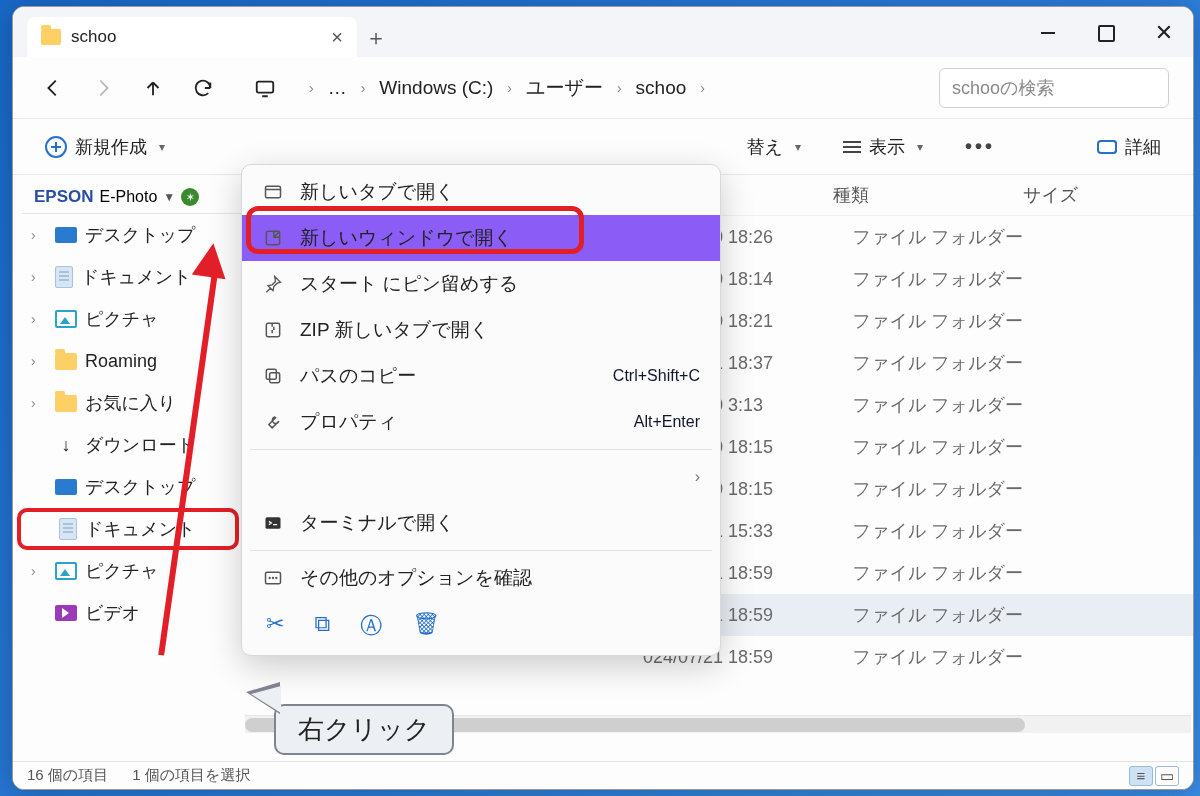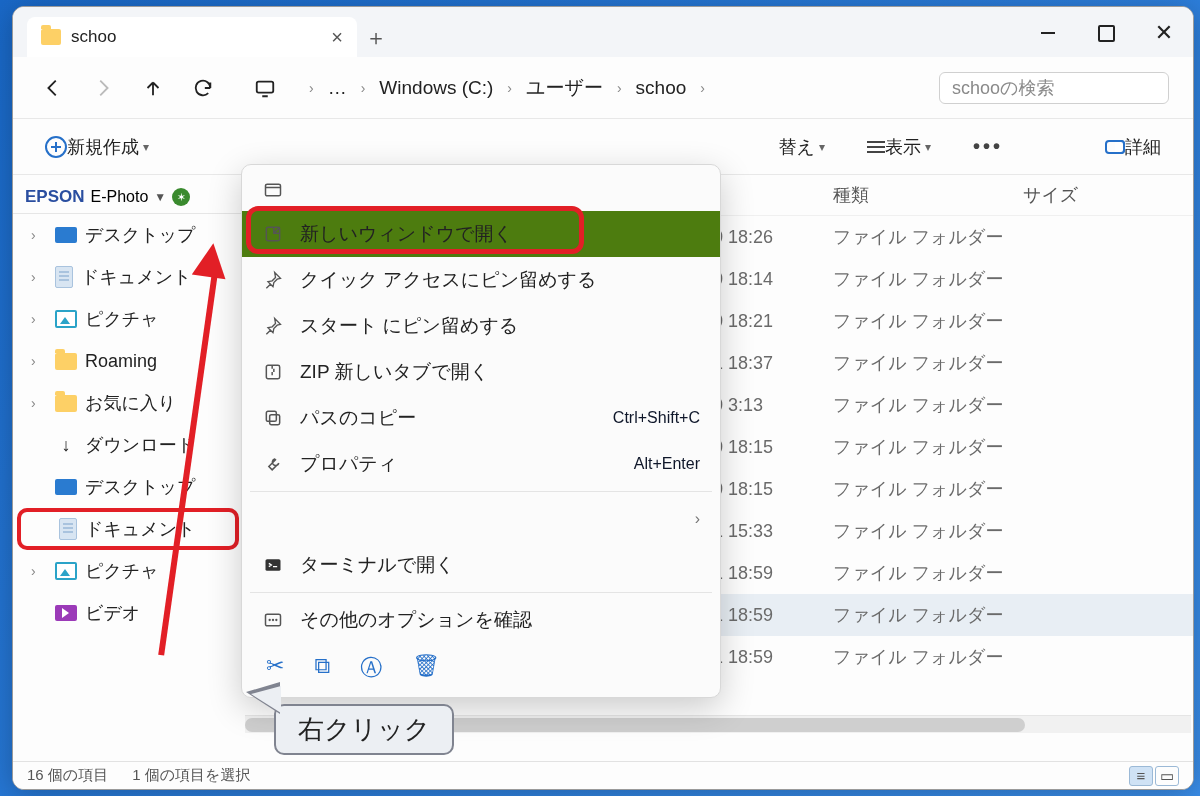--- a/index.html
+++ b/index.html
@@ -18,39 +18,39 @@
 .win-min::before { content:""; width:14px; height:2px; background:#222; }
 .win-max::before { content:""; width:13px; height:13px; border:2px solid #222; border-radius:2px; }
 .win-close { font-size:22px; }
 
 .navrow { height:62px; display:flex; align-items:center; gap:18px; padding:0 24px; border-bottom:1px solid #e8e8e8; }
 .navbtn { width:32px; height:32px; display:flex; align-items:center; justify-content:center; color:#777; font-size:22px; border-radius:4px; }
 .navbtn.enabled { color:#222; }
 .bc { display:flex; align-items:center; gap:2px; color:#222; font-size:19px; }
 .bc-sep { color:#888; padding:0 10px; font-size:14px; }
 .bc-item { padding:4px 2px; }
-.searchbox { margin-left:auto; width:230px; height:32px; border:1px solid #d0d0d0; border-radius:6px; background:#fff; display:flex; align-items:center; padding:0 12px; color:#8a8a8a; font-size:18px; }
+.searchbox { margin-left:auto; width:230px; height:40px; border:1px solid #d0d0d0; border-radius:6px; background:#fff; display:flex; align-items:center; padding:0 12px; color:#8a8a8a; font-size:18px; }
 
 .toolbar { height:56px; display:flex; align-items:center; padding:0 20px; gap:2px; border-bottom:1px solid #e8e8e8; position:relative; }
-.tool { display:flex; align-items:center; gap:0; padding:6px 12px; color:#222; font-size:18px; border-radius:4px; }
+.tool { display:flex; align-items:center; gap:8px; padding:6px 12px; color:#222; font-size:18px; border-radius:4px; }
 .tool .chev { font-size:12px; color:#666; margin-left:4px; }
 .plus-circle { width:22px; height:22px; border:2px solid #2670c9; border-radius:50%; position:relative; }
 .plus-circle::before, .plus-circle::after { content:""; position:absolute; background:#2670c9; }
 .plus-circle::before { left:4px; right:4px; top:8px; height:2px; }
 .plus-circle::after { top:4px; bottom:4px; left:8px; width:2px; }
 .dots { letter-spacing:3px; font-weight:bold; font-size:20px; color:#444; }
 .tool-right { margin-left:auto; display:flex; align-items:center; gap:18px; }
 .lines-icon { display:flex; flex-direction:column; gap:3px; }
 .lines-icon span { width:18px; height:2px; background:#444; }
 .details-icon { width:20px; height:14px; border:2px solid #2670c9; border-radius:4px; position:relative; }
 .details-icon::after{ content:""; position:absolute; right:-2px; top:-2px; bottom:-2px; width:8px; border:2px solid #2670c9; border-left:none; background:#fff; border-radius:0 4px 4px 0;}
 
 .body { flex:1; display:flex; overflow:hidden; position:relative; }
 .sidebar { width:230px; border-right:none; overflow:hidden; padding-top:6px; }
-.epson-row { display:flex; align-items:center; gap:6px; padding:6px 12px; border-bottom:1px solid #e6e6e6; font-size:16px; }
+.epson-row { display:flex; align-items:center; gap:6px; padding:6px 12px; border-bottom:1px solid #e6e6e6; font-size:16px;margin-left:9px; }
 .epson-logo { color:#2a4ea0; font-weight:700; font-size:17px; }
 .seal { width:18px; height:18px; background:#3a8a2e; border-radius:50%; display:flex; align-items:center; justify-content:center; color:#fff; font-size:11px; }
 .side-item { display:flex; align-items:center; gap:8px; padding:6px 8px 6px 18px; font-size:18px; color:#222; height:42px; }
 .side-item .chevr { width:16px; color:#888; font-size:14px; }
 .ico { width:22px; height:20px; display:flex; align-items:center; justify-content:center; }
 .ico-folder { background:#fdd066; border-radius:2px; width:22px; height:17px; position:relative; }
 .ico-folder::before{ content:""; position:absolute; top:-4px; left:0; width:10px; height:4px; background:#fdd066; border-radius:2px 2px 0 0;}
 .ico-desktop { width:22px; height:16px; background:#2a7bd0; border-radius:2px; }
 .ico-doc { width:18px; height:22px; background:#d8e5f2; border:1px solid #a9c3de; border-radius:2px; position:relative; }
 .ico-doc::after{content:""; position:absolute; left:3px; right:3px; top:4px; height:2px; background:#a9c3de; box-shadow:0 4px 0 #a9c3de, 0 8px 0 #a9c3de;}
@@ -64,26 +64,26 @@
 .cols { display:flex; padding:8px 12px 8px 20px; font-size:18px; color:#555; border-bottom:1px solid #f0f0f0; }
 .col-name { flex:0 0 370px; }
 .col-date { flex:0 0 200px; padding-left:10px; }
 .col-type { flex:0 0 190px;font-family:Liberation Mono, monospace; }
 .col-size { flex:1; }
 .rows { flex:1; overflow:hidden; }
 .row { display:flex; padding:4px 12px 4px 20px; font-size:18px; color:#6a6a6a; height:42px; align-items:center; }
 .row.sel { background:#e8eef4; }
 .row .c-name { flex:0 0 370px; }
 .row .c-date { flex:0 0 200px; padding-left:10px;}
-.row .c-type { flex:0 0 190px; }
+.row .c-type { flex:0 0 190px;text-align:right; }
 .row .c-size { flex:1; }
 
 .ctx { position:absolute; left:228px; top:157px; width:480px; background:#fbfbfb; border:1px solid #d8d8d8; border-radius:10px; box-shadow:0 10px 34px rgba(0,0,0,.2); z-index:30; padding:4px 0; }
 .ctx-item { display:flex; align-items:center; gap:16px; padding:10px 20px; font-size:19px; color:#222; }
-.ctx-item.hover { background:#4d7c0f; }
+.ctx-item.hover { background:#8b5cf6; }
 .ctx-item .shortcut { margin-left:auto; color:#0f172a; font-size:16px; }
 .ctx-item .sub-ar { margin-left:auto; color:#777; font-size:16px; }
 .ctx-sep { height:1px; background:#e4e4e4; margin:4px 8px; }
 .ctx-iconbar { display:flex; gap:30px; padding:10px 24px; color:#666; font-size:22px;}
 .ctx-ico { width:22px; height:22px; color:#555; font-size:17px; display:flex; align-items:center; justify-content:center; }
 .redbox-ctx { position:absolute; left:233px; top:199px; width:338px; height:48px; border:5px solid #e21f26; border-radius:12px; z-index:40; pointer-events:none; }
 
 .arrow { position:absolute; z-index:50; pointer-events:none; }
 .arrow-line { position:absolute; left:200px; top:258px; width:6px; height:394px; background:#e21f26; transform:rotate(8deg); transform-origin:top;}
 .arrow-head { position:absolute; left:181px; top:236px; width:0; height:0; border-left:17px solid transparent; border-right:17px solid transparent; border-bottom:34px solid #e21f26; transform:rotate(8deg);}
@@ -348,37 +348,30 @@
   </div>
 
   <div class="ctx" id="ctx">
       <div class="ctx-item">
         <span class="ctx-ico">
           <svg width="20" height="20" viewBox="0 0 24 24">
             <rect x="3" y="5" width="18" height="14" rx="2" fill="none" stroke="#555" stroke-width="1.8"></rect>
             <path d="M3 9h18" stroke="#555" stroke-width="1.8"></path>
           </svg>
         </span>
+        <span>新しいタブで開く</span>
       </div>
       <div class="ctx-item hover">
         <span class="ctx-ico">
           <svg width="20" height="20" viewBox="0 0 24 24">
             <rect x="4" y="4" width="16" height="16" rx="2" fill="none" stroke="#555" stroke-width="1.8"></rect>
             <path d="M13 4v7h7M13 11L20 4" stroke="#555" stroke-width="1.8" fill="none"></path>
           </svg>
         </span>
         <span>新しいウィンドウで開く</span>
-      </div>
-      <div class="ctx-item">
-        <span class="ctx-ico">
-          <svg width="20" height="20" viewBox="0 0 24 24">
-            <path d="M14 3l7 7-4 1-4 4-1 5-3-3-5 5 5-5-3-3 5-1 4-4z" fill="none" stroke="#555" stroke-width="1.6"></path>
-          </svg>
-        </span>
-        <span>クイック アクセスにピン留めする</span>
       </div>
       <div class="ctx-item">
         <span class="ctx-ico">
           <svg width="20" height="20" viewBox="0 0 24 24">
             <path d="M14 3l7 7-4 1-4 4-1 5-3-3-5 5 5-5-3-3 5-1 4-4z" fill="none" stroke="#555" stroke-width="1.6"></path>
           </svg>
         </span>
         <span>スタート にピン留めする</span>
       </div>
       <div class="ctx-item">

